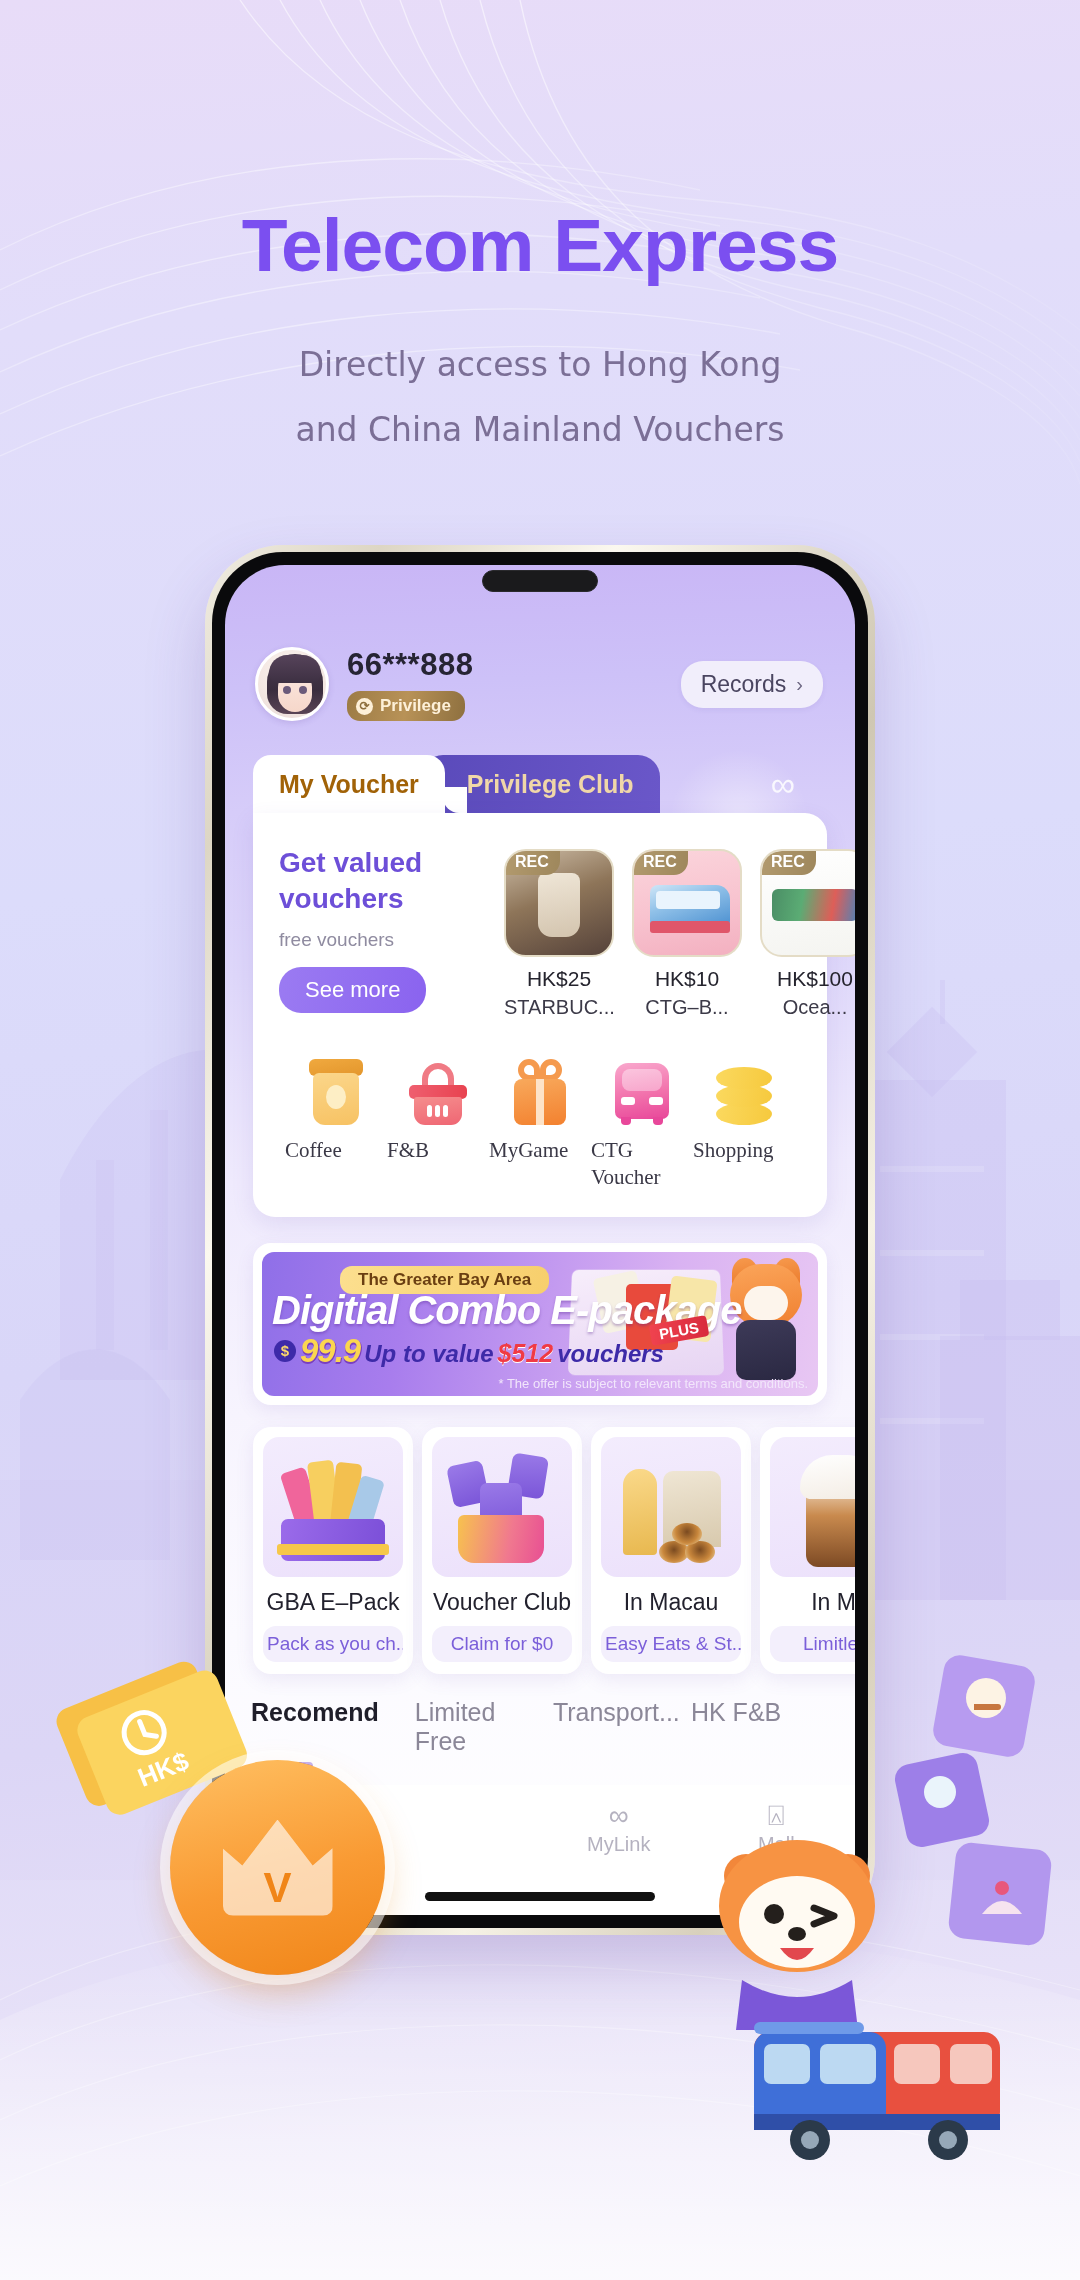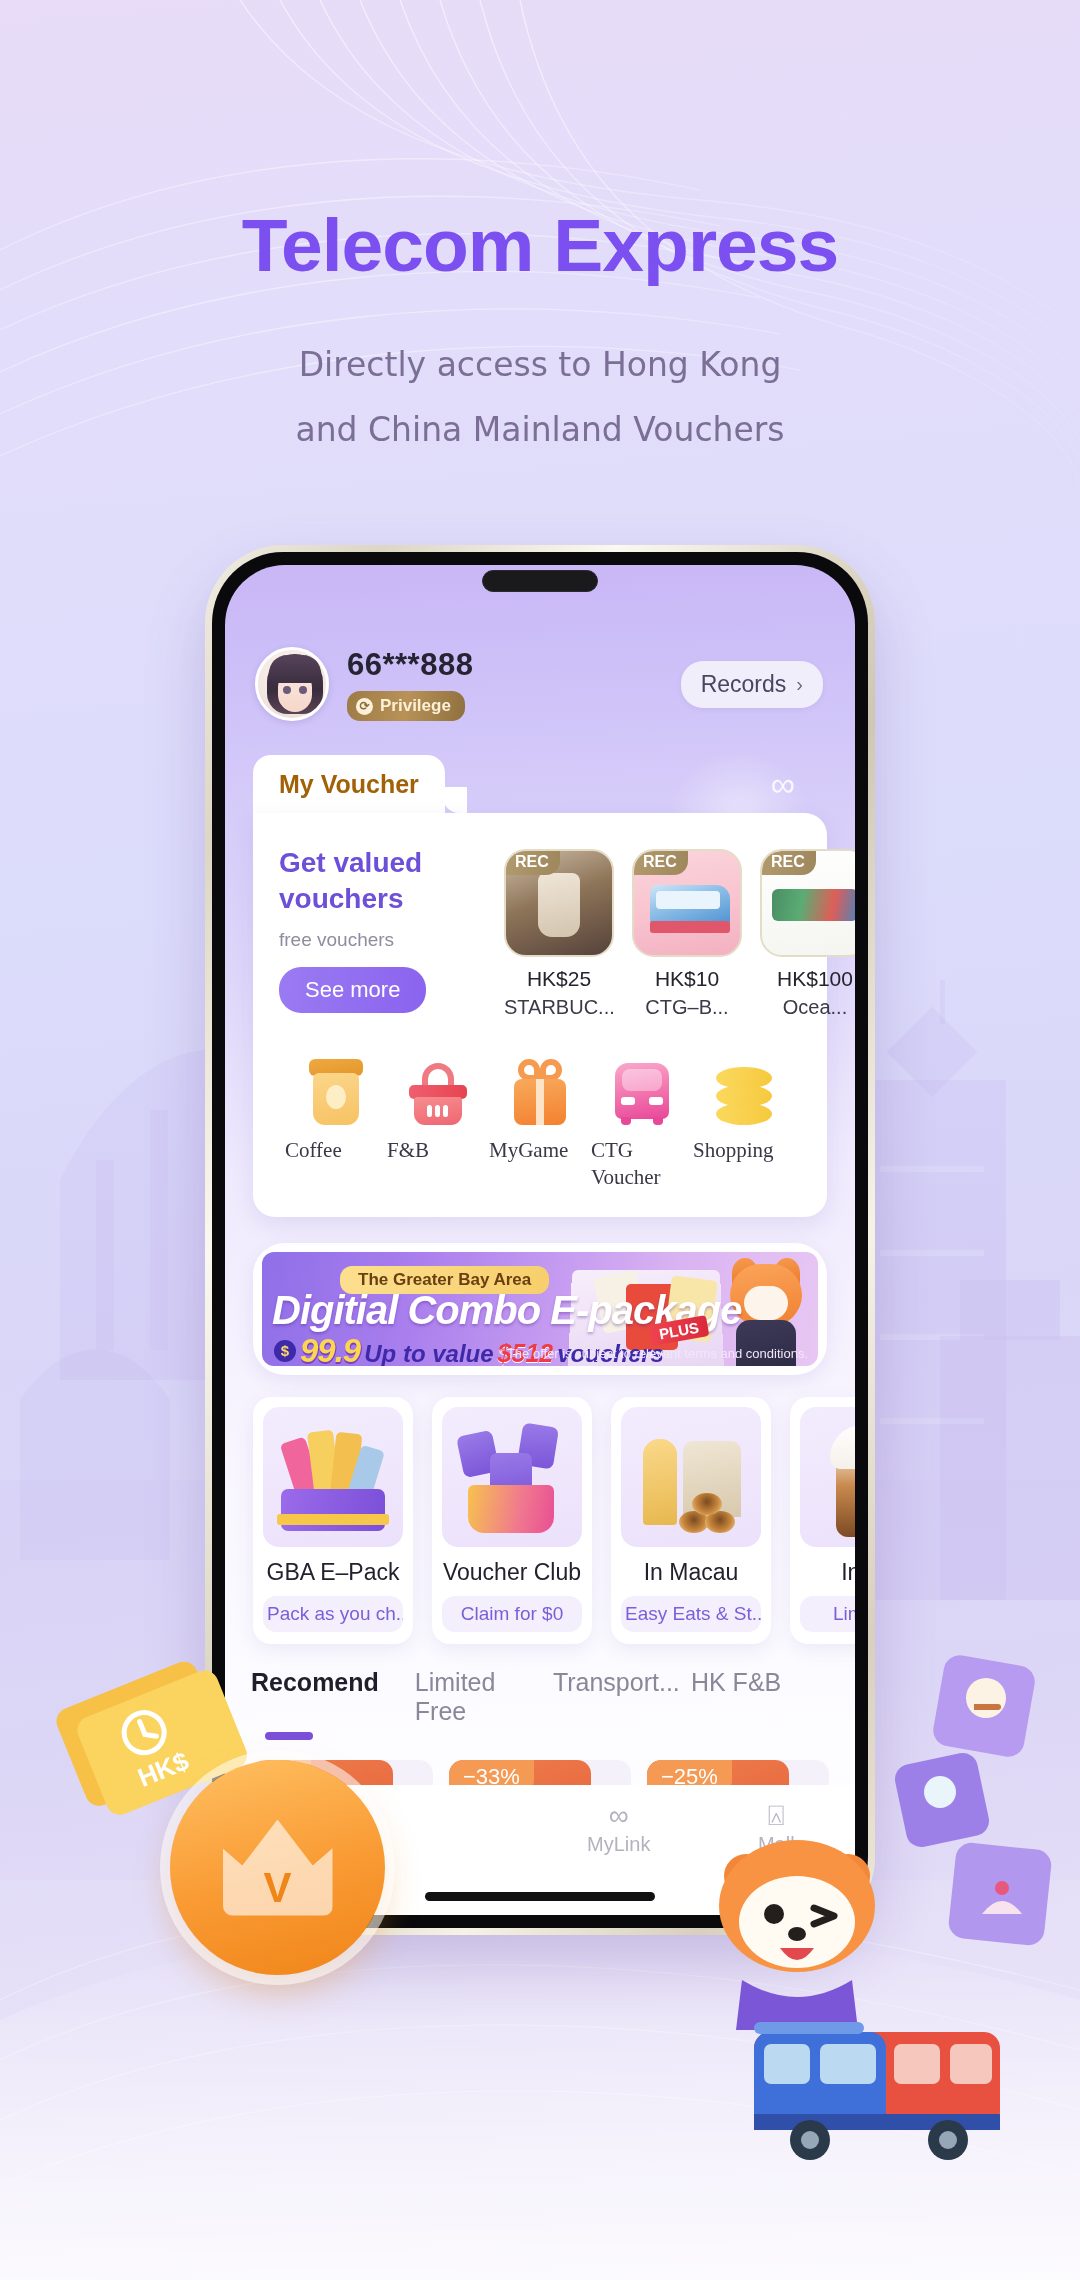--- a/index.html
+++ b/index.html
@@ -234,21 +234,21 @@
      background: linear-gradient(170deg,#f8a95c 0%, #f3812f 100%); }
   .ic-gift .rb{ position:absolute; left:24px; top:20px; width:8px; height:46px; background:#fde3c8; }
 
   .ic-coins{ width:56px; height:66px; position:relative; }
   .ic-coins .c{ position:absolute; left:0; width:56px; height:22px; border-radius:50%;
      background: linear-gradient(100deg,#fbd95f 0%, #f6c93d 100%); }
   .ic-coins .c1{ top:44px; } .ic-coins .c2{ top:26px; } .ic-coins .c3{ top:8px; }
 
   
   .banner {
-    margin:26px 28px 0 28px; height:132px; border-radius:32px;
+    margin:26px 28px 0 28px; height:162px; border-radius:18px;
     background:#fff; padding:9px; box-shadow:0 6px 18px rgba(110,80,180,.10);
   }
   .banner-in {
     width:100%; height:100%; border-radius:12px; position:relative; overflow:hidden;
     background: linear-gradient(100deg,#8f6fe8 0%, #a87ded 26%, #c49bf0 52%, #d9b2f2 72%, #e8c7f3 100%);
   }
   .gba-pill {
     position:absolute; left:78px; top:14px;
     background: linear-gradient(100deg,#fcdf8f 0%, #f7cf6c 100%);
     color:#6a3f12; font-size:17px; font-weight:bold;
@@ -286,21 +286,21 @@
   }
   .bn-fox .head { position:absolute; left:10px; top:0; width:72px; height:62px; border-radius:36px;
      background: linear-gradient(170deg,#fba55a 0%, #f08030 100%); }
   .bn-fox .snout{ position:absolute; left:24px; top:22px; width:44px; height:34px; border-radius:22px; background:#fdf5ec; }
   .bn-fox .ear { position:absolute; top:-6px; width:26px; height:30px; border-radius:50% 50% 20% 20%;
      background: linear-gradient(170deg,#f79a4d 0%, #e9782a 100%); }
   .bn-fox .body{ position:absolute; left:16px; top:56px; width:60px; height:60px; border-radius:14px 14px 10px 10px;
      background: linear-gradient(170deg,#3d3a58 0%, #2a2842 100%); }
 
   
-  .pcards { display:flex; gap:19px; margin:22px 0 0 28px; }
+  .pcards { display:flex; gap:9px; margin:22px 0 0 28px; }
   .pcard { width:160px; flex:0 0 auto; border-radius:18px; background:#ffffff;
      box-shadow:0 6px 18px rgba(110,80,180,.10); padding:10px 10px 12px 10px; }
   .pthumb { width:140px; height:140px; border-radius:16px; position:relative; overflow:hidden;
      background: linear-gradient(170deg,#f3ecfd 0%, #ece1fb 100%); }
   .pname { font-size:23px; color:#22212d; text-align:center; margin-top:12px; }
   .ptag { margin-top:10px; background:#f3effc; color:#7b5fd9; font-size:19px;
      text-align:center; border-radius:13px; padding:7px 4px; white-space:nowrap; overflow:hidden; }
 
   .t-pack .box{ position:absolute; left:18px; bottom:16px; width:104px; height:42px; border-radius:7px;
      background: linear-gradient(100deg,#9b6bea 0%, #7b4fd8 100%); }
@@ -477,20 +477,23 @@
           <span>Records</span>
           <span class="chev">›</span>
         </div>
       </div>
 
       <div class="card-wrap">
         <div class="crown-ghost"></div>
         <div class="tabrow">
           <div class="tab active">
             <span>My Voucher</span>
+          </div>
+          <div class="tab inactive">
+            <span>Privilege Club</span>
           </div>
           <div class="infinity">∞</div>
         </div>
 
         <div class="card-body">
           <div class="voucher-area">
             <div class="vleft">
               <div class="vtitle">Get valued vouchers</div>
               <div class="vsub">free vouchers</div>
               <div class="seemore">See more</div>

